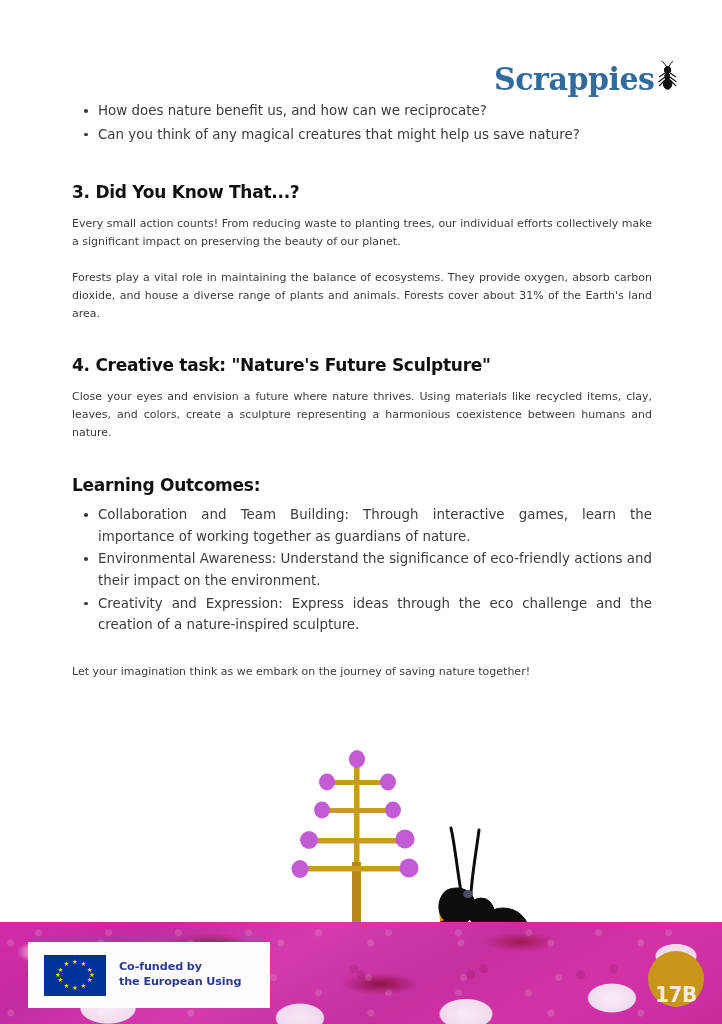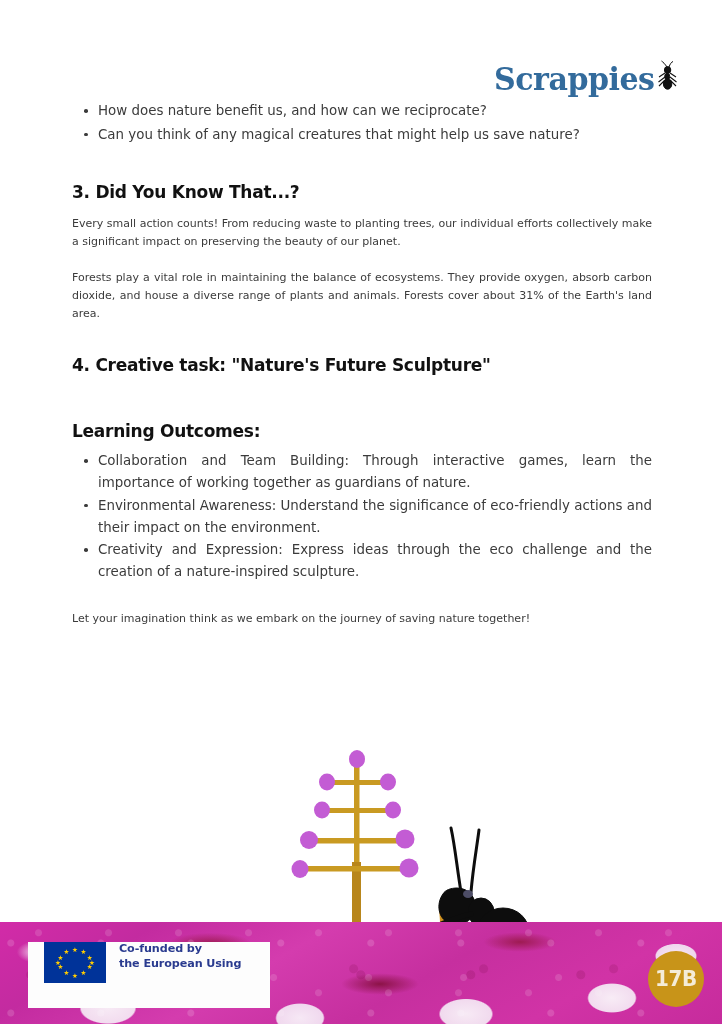--- a/index.html
+++ b/index.html
@@ -160,21 +160,21 @@
   }
 
   .eu-logo-card {
     position: absolute;
     left: 28px;
     bottom: 16px;
     width: 242px;
     height: 66px;
     background: #fdfdfd;
     display: flex;
-    align-items: flex-start;
+    align-items: center;
     padding-left: 16px;
     z-index: 4;
     margin-top: 8px;
   }
   .eu-flag {
     width: 62px;
     height: 41px;
     background: #003399;
     position: relative;
     flex: 0 0 auto;
@@ -205,21 +205,21 @@
 
   .page-badge {
     position: absolute;
     right: 18px;
     bottom: 17px;
     width: 56px;
     height: 56px;
     border-radius: 50%;
     background: #c89419;
     display: flex;
-    align-items: center;
+    align-items: flex-end;
     justify-content: center;
     z-index: 4;
   }
   .page-badge span {
     font-family: "DejaVu Sans", sans-serif;
     font-weight: 700;
     font-size: 21px;
     color: #f4ecd8;
     letter-spacing: -0.5px;
     transform: scaleX(0.95);
@@ -263,20 +263,21 @@
     <div class="gap-para"></div>
 
     <p class="body">Forests play a vital role in maintaining the balance of ecosystems. They provide oxygen, absorb carbon dioxide, and house a diverse range of plants and animals. Forests cover about 31% of the Earth's land area.</p>
 
     <div class="gap-before-h4"></div>
 
     <h2 class="heading">4. Creative task: "Nature's Future Sculpture"</h2>
 
     <div class="gap-heading-body"></div>
 
+    <p class="body">Close your eyes and envision a future where nature thrives. Using materials like recycled items, clay, leaves, and colors, create a sculpture representing a harmonious coexistence between humans and nature.</p>
 
     <div class="gap-before-lo"></div>
 
     <h2 class="heading">Learning Outcomes:</h2>
 
     <div class="gap-lo-list"></div>
 
     <ul class="bullets tight">
       <li class="body">Collaboration and Team Building: Through interactive games, learn the importance of working together as guardians of nature.</li>
       <li class="body">Environmental Awareness: Understand the significance of eco-friendly actions and their impact on the environment.</li>

